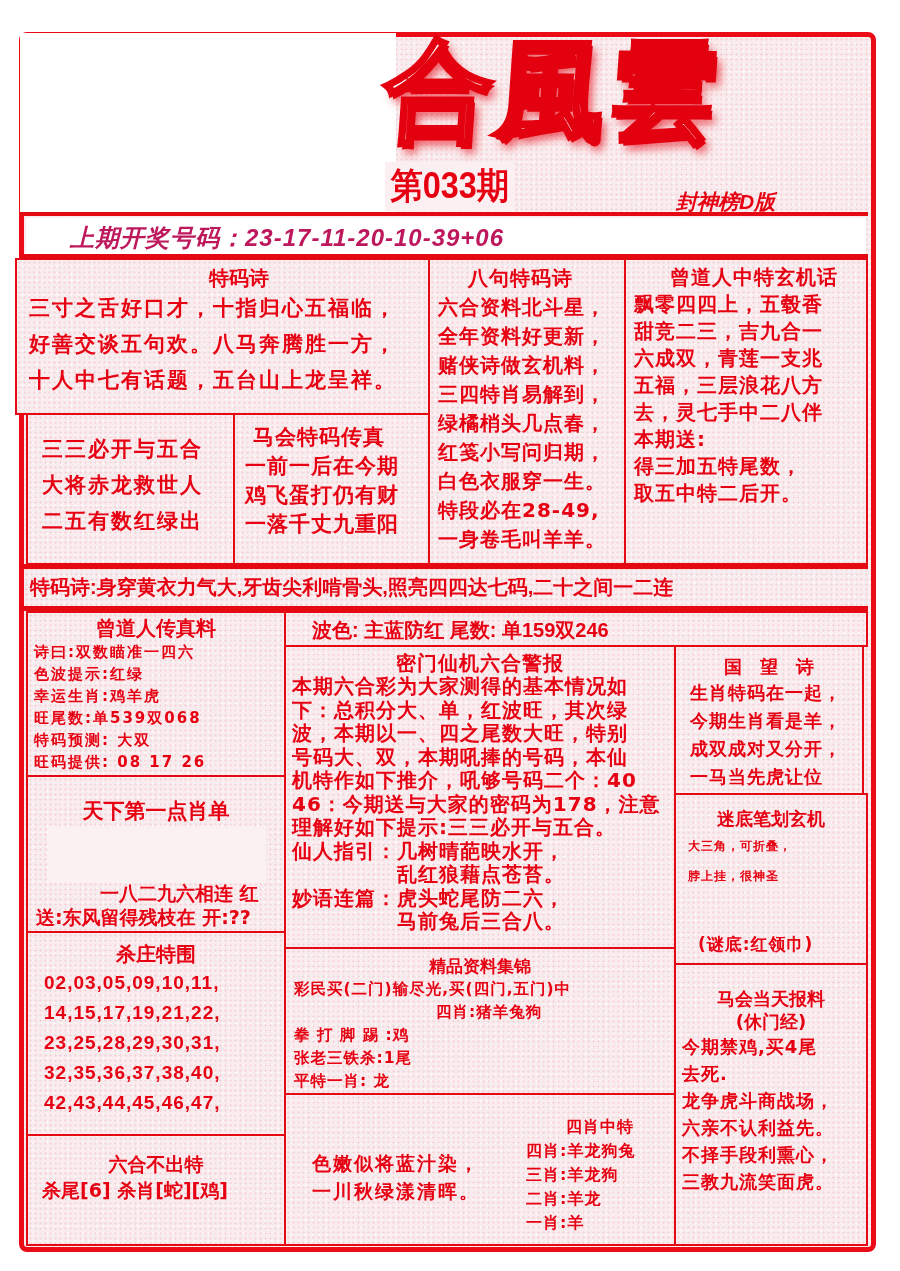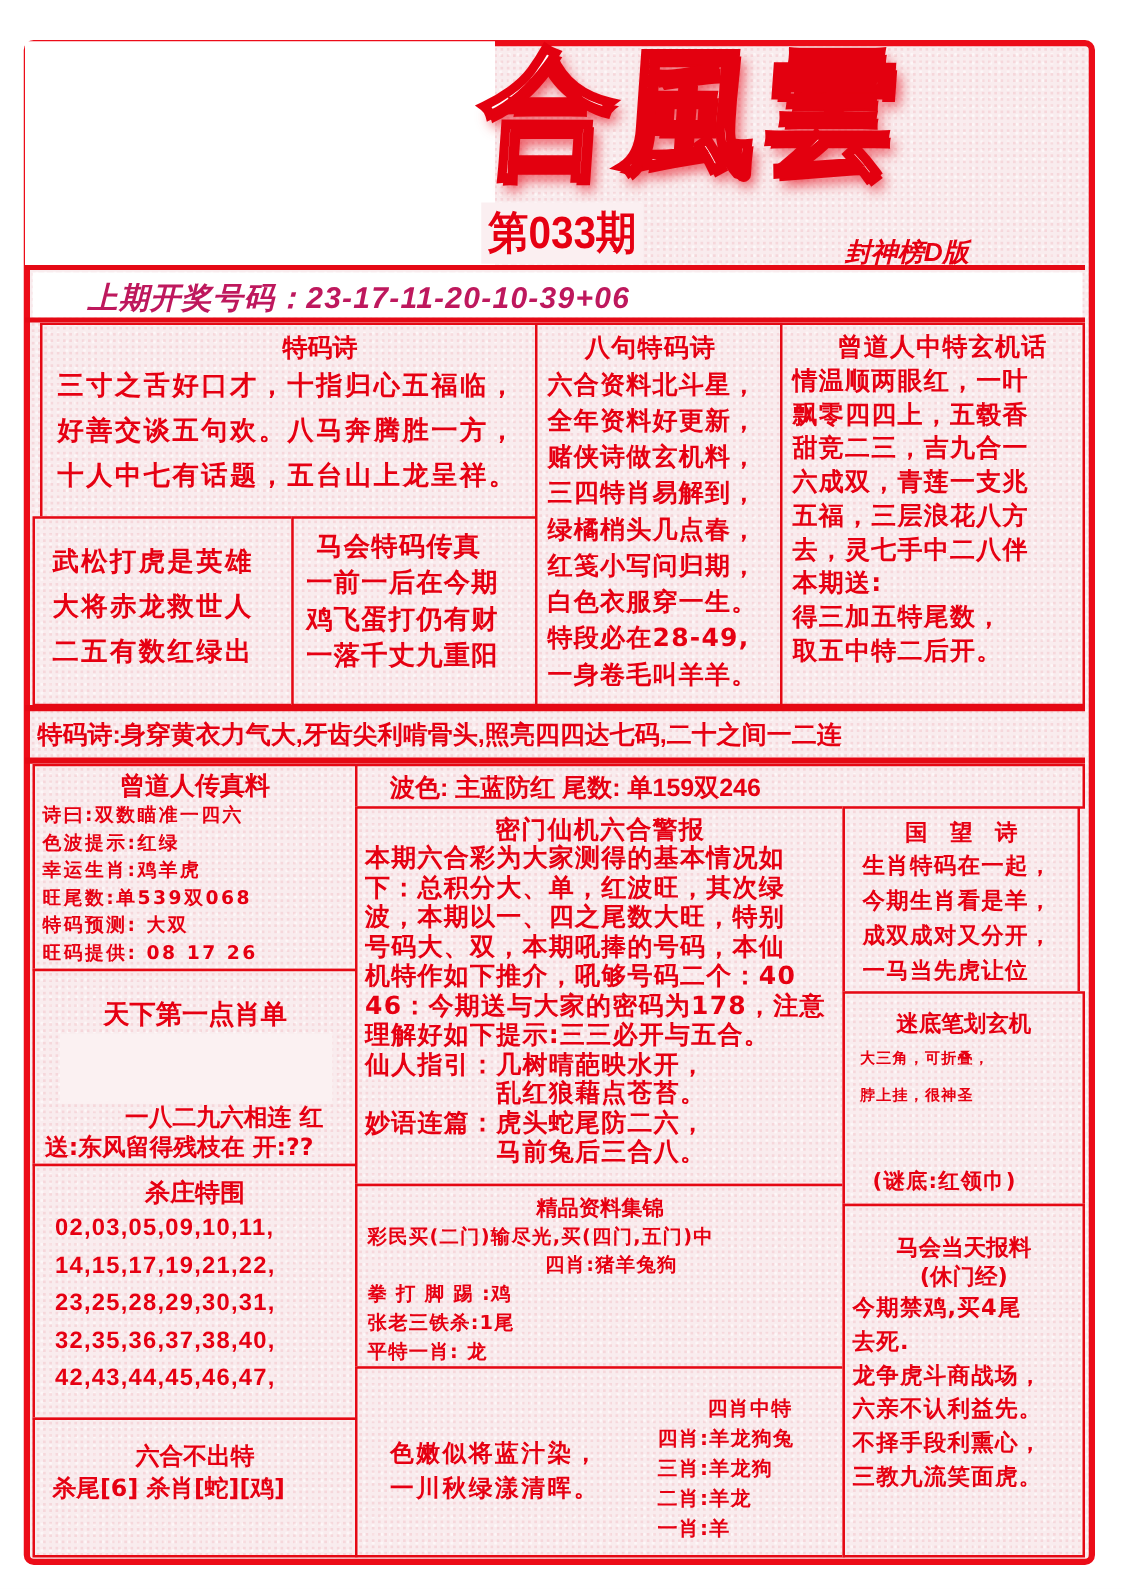--- a/index.html
+++ b/index.html
@@ -37,31 +37,31 @@
 <div class="masthead-white"></div>
 <div class="logo">合風雲</div>
 <div class="issue">第033期</div>
 <div class="edition">封神榜D版</div>
 <div class="hrule" style="left:20px;top:212px;width:848px;height:4px;"></div>
 <div class="lastdraw">
   <span>上期开奖号码：23-17-11-20-10-39+06</span>
 </div>
 <div class="hrule" style="left:20px;top:254px;width:848px;height:4px;"></div>
 
-<div class="box tex" style="left:32px;top:258px;width:448px;height:157px;">
+<div class="box tex" style="left:15px;top:258px;width:448px;height:157px;">
   <div class="cell-title">特码诗</div>
   <div style="padding-left:12px;font-size:21px;line-height:36px;font-weight:bold;letter-spacing:2px;">
     <div class="line">三寸之舌好口才，十指归心五福临，</div>
     <div class="line">好善交谈五句欢。八马奔腾胜一方，</div>
     <div class="line">十人中七有话题，五台山上龙呈祥。</div>
   </div>
 </div>
 <div class="box tex" style="left:26px;top:413px;width:209px;height:152px;">
   <div style="padding:16px 0 0 14px;font-size:21px;line-height:36px;font-weight:bold;letter-spacing:2px;">
-    <div class="line">武松打虎是英雄</div>
+    <div class="line">三三必开与五合</div>
     <div class="line">大将赤龙救世人</div>
     <div class="line">二五有数红绿出</div>
   </div>
 </div>
 <div class="box tex" style="left:233px;top:413px;width:218px;height:152px;">
   <div style="padding:8px 0 0 10px;font-size:21px;line-height:29px;font-weight:bold;letter-spacing:1px;">
     <div class="line" style="padding-left:8px;">马会特码传真</div>
     <div class="line">一前一后在今期</div>
     <div class="line">鸡飞蛋打仍有财</div>
     <div class="line">一落千丈九重阳</div>
@@ -77,21 +77,20 @@
     <div class="line">绿橘梢头几点春，</div>
     <div class="line">红笺小写问归期，</div>
     <div class="line">白色衣服穿一生。</div>
     <div class="line">特段必在28-49,</div>
     <div class="line">一身卷毛叫羊羊。</div>
   </div>
 </div>
 <div class="box tex" style="left:624px;top:258px;width:244px;height:307px;">
   <div style="padding:4px 0 0 8px;font-size:20px;line-height:27px;font-weight:bold;letter-spacing:1px;">
     <div class="line" style="padding-left:36px;">曾道人中特玄机话</div>
-    <div class="line">情温顺两眼红，一叶</div>
     <div class="line">飘零四四上，五毂香</div>
     <div class="line">甜竞二三，吉九合一</div>
     <div class="line">六成双，青莲一支兆</div>
     <div class="line">五福，三层浪花八方</div>
     <div class="line">去，灵七手中二八伴</div>
     <div class="line">本期送:</div>
     <div class="line">得三加五特尾数，</div>
     <div class="line">取五中特二后开。</div>
   </div>
 </div>

